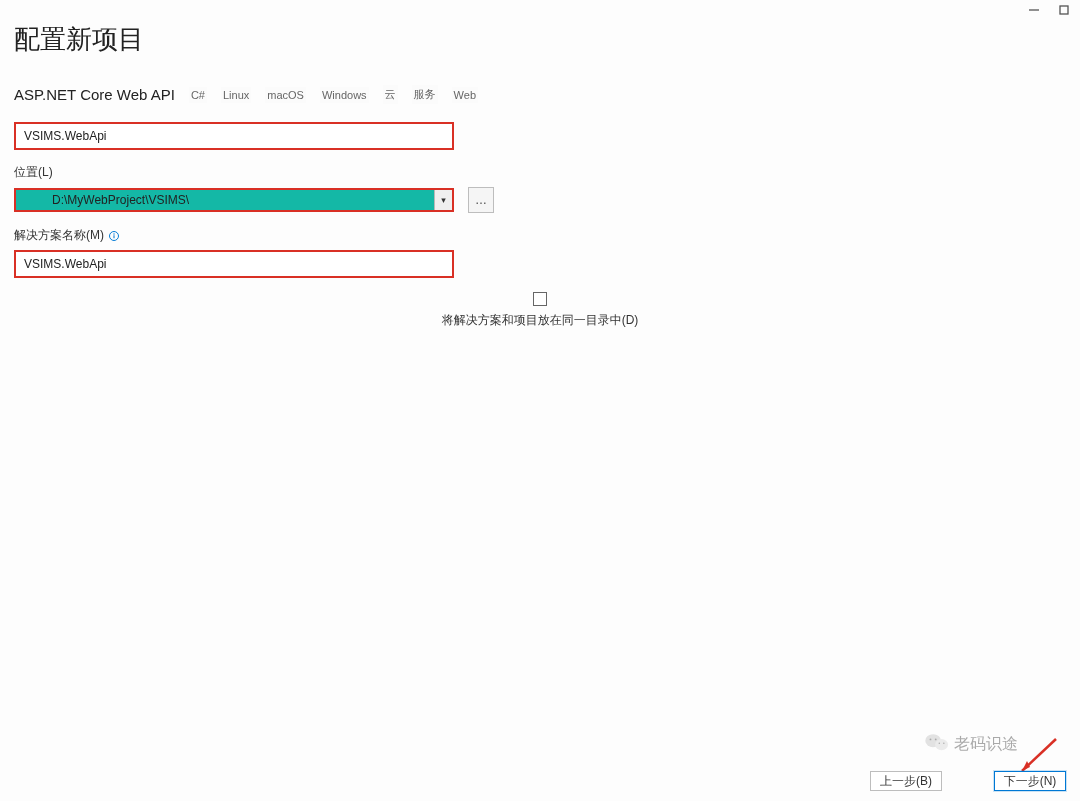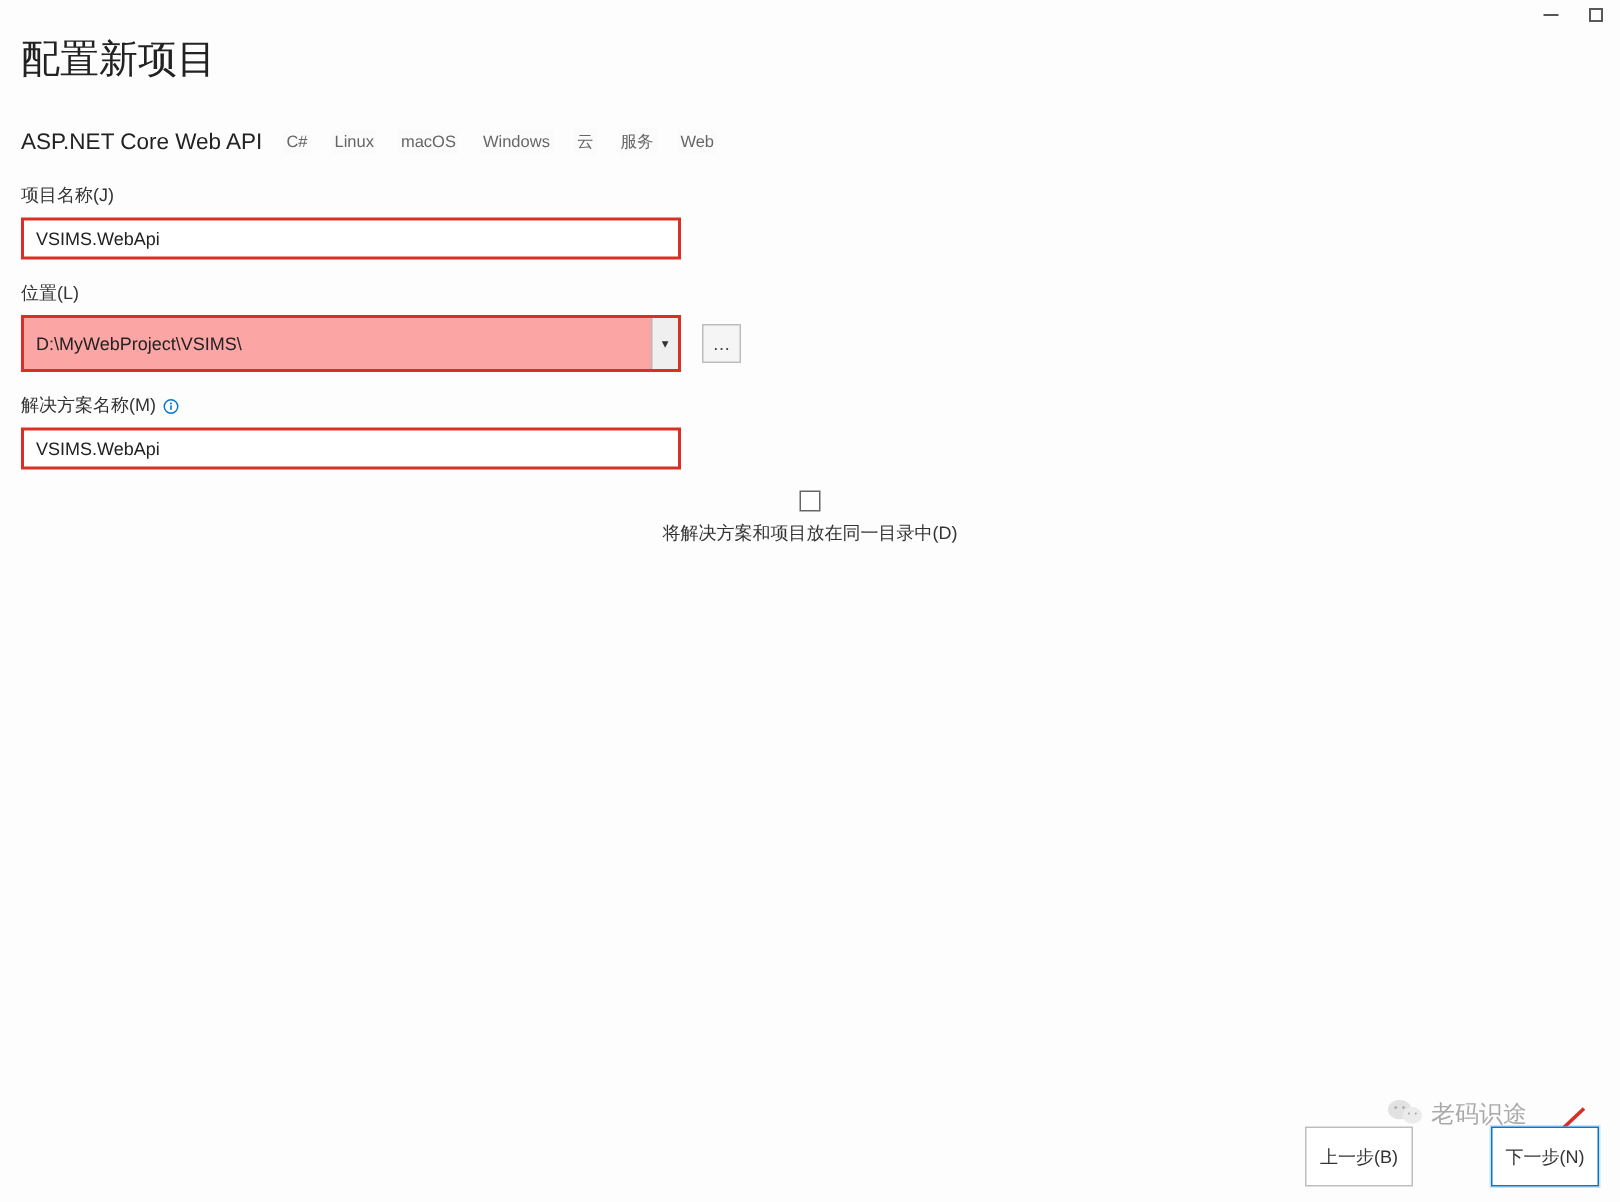--- a/index.html
+++ b/index.html
@@ -73,25 +73,26 @@
       outline: none;
     }
     .location-row {
       display: flex;
       align-items: center;
       gap: 14px;
     }
     .location-input-wrap {
       position: relative;
       width: 440px;
-      height: 38px;
+      height: 24px;
       border: 2px solid #d93025;
-      background: #fca5a5;
-      display: flex;
-      align-items: center;
+      background: #14b8a6;
+      display: flex;
+      align-items: center;
+      padding-left: 28px;
     }
     .location-input {
       flex: 1;
       height: 100%;
       border: none;
       background: transparent;
       padding: 0 8px;
       font-size: 12px;
       color: #222;
       outline: none;
@@ -125,21 +126,21 @@
     .checkbox-label { font-size: 12px; color: #333; }
     .footer {
       position: absolute;
       bottom: 10px;
       right: 14px;
       display: flex;
       gap: 8px;
     }
     .nav-btn {
       min-width: 72px;
-      height: 40px;
+      height: 20px;
       border: 1px solid #bdbdbd;
       background: #fff;
       font-size: 12px;
       color: #333;
       display: flex; align-items: center; justify-content: center;
       padding: 0 8px;
     }
     .nav-btn.primary {
       border: 1px solid #0078d4;
       box-shadow: 0 0 0 1px rgba(0,120,212,0.2);
@@ -187,21 +188,20 @@
     <span class="tag">C#</span>
     <span class="tag">Linux</span>
     <span class="tag">macOS</span>
     <span class="tag">Windows</span>
     <span class="tag">云</span>
     <span class="tag">服务</span>
     <span class="tag">Web</span>
   </div>
 
   <div class="field-group">
-    <div class="field-label">项目名称(J)</div>
     <input class="text-input" type="text" value="VSIMS.WebApi" style="">
   </div>
 
   <div class="field-group">
     <div class="field-label">位置(L)</div>
     <div class="location-row">
       <div class="location-input-wrap">
         <input class="location-input" type="text" value="D:\MyWebProject\VSIMS\" style="">
         <div class="dropdown-btn">
           <span>▾</span>

